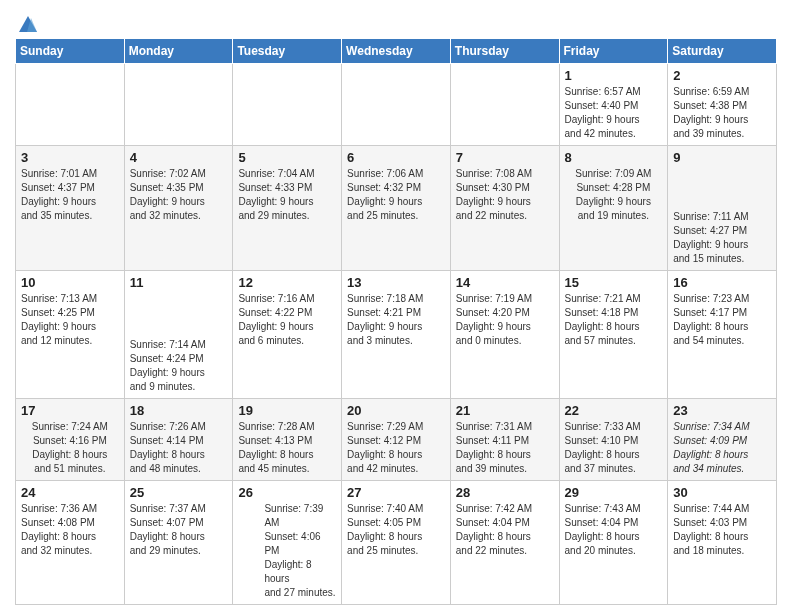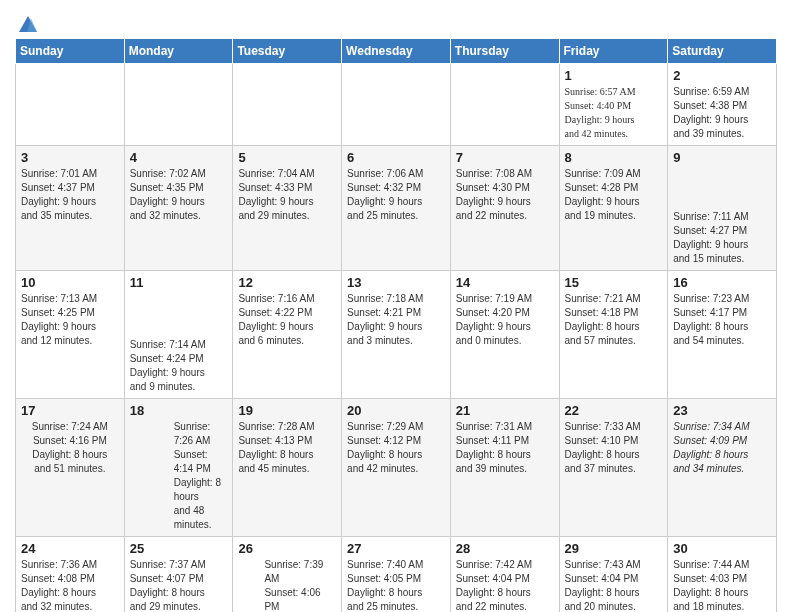--- a/index.html
+++ b/index.html
@@ -123,21 +123,21 @@
     </thead>
     <tbody id="calendar-body">
     <tr>
           <td class="empty-cell"></td>
           <td class="empty-cell"></td>
           <td class="empty-cell"></td>
           <td class="empty-cell"></td>
           <td class="empty-cell"></td>
           <td>
             <span class="day-num">1</span>
-            <div class="day-info" style="white-space: pre-line; font-family: Liberation Serif, serif;">Sunrise: 6:57 AM
+            <div class="day-info" style="white-space: pre-line;">Sunrise: 6:57 AM
 Sunset: 4:40 PM
 Daylight: 9 hours
 and 42 minutes.</div>
           </td>
           <td>
             <span class="day-num">2</span>
             <div class="day-info" style="white-space: pre-line;">Sunrise: 6:59 AM
 Sunset: 4:38 PM
 Daylight: 9 hours
 and 39 minutes.</div>
@@ -174,21 +174,21 @@
           </td>
           <td>
             <span class="day-num">7</span>
             <div class="day-info" style="white-space: pre-line;">Sunrise: 7:08 AM
 Sunset: 4:30 PM
 Daylight: 9 hours
 and 22 minutes.</div>
           </td>
           <td>
             <span class="day-num">8</span>
-            <div class="day-info" style="white-space: pre-line;">Sunrise: 7:09 AM
+            <div class="day-info" style="white-space: pre-line; text-align: center;">Sunrise: 7:09 AM
 Sunset: 4:28 PM
 Daylight: 9 hours
 and 19 minutes.</div>
           </td>
           <td>
             <span class="day-num">9</span>
             <div class="day-info" style="white-space: pre-line; margin-top: 45px;">Sunrise: 7:11 AM
 Sunset: 4:27 PM
 Daylight: 9 hours
 and 15 minutes.</div>
@@ -248,21 +248,21 @@
         <tr>
           <td>
             <span class="day-num">17</span>
             <div class="day-info" style="white-space: pre-line; text-align: center;">Sunrise: 7:24 AM
 Sunset: 4:16 PM
 Daylight: 8 hours
 and 51 minutes.</div>
           </td>
           <td>
             <span class="day-num">18</span>
-            <div class="day-info" style="white-space: pre-line; margin-left: 44px;">Sunrise: 7:26 AM
+            <div class="day-info" style="white-space: pre-line;">Sunrise: 7:26 AM
 Sunset: 4:14 PM
 Daylight: 8 hours
 and 48 minutes.</div>
           </td>
           <td>
             <span class="day-num">19</span>
             <div class="day-info" style="white-space: pre-line;">Sunrise: 7:28 AM
 Sunset: 4:13 PM
 Daylight: 8 hours
 and 45 minutes.</div>

